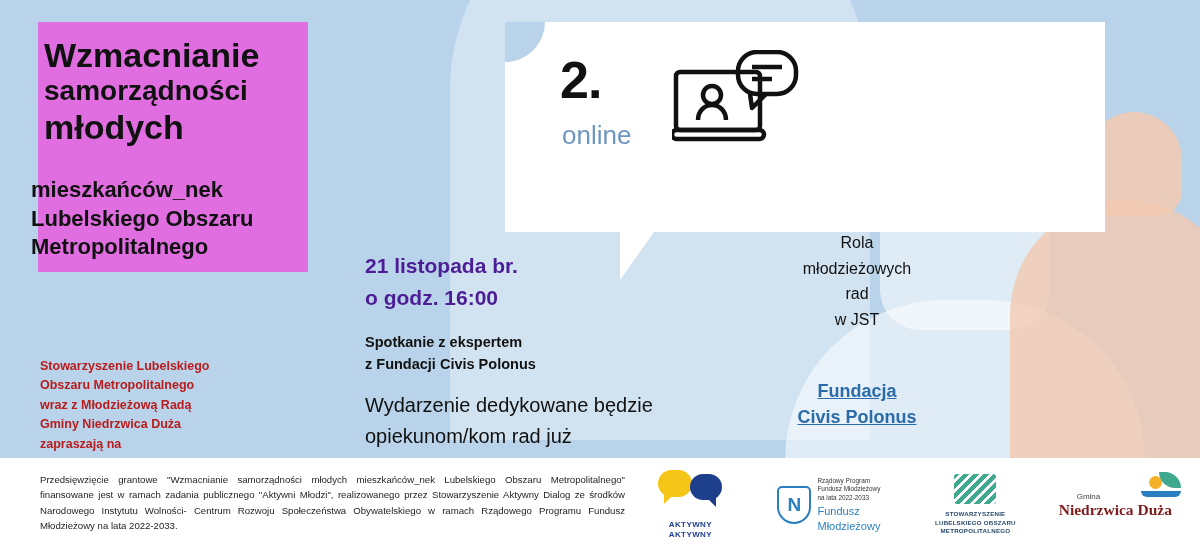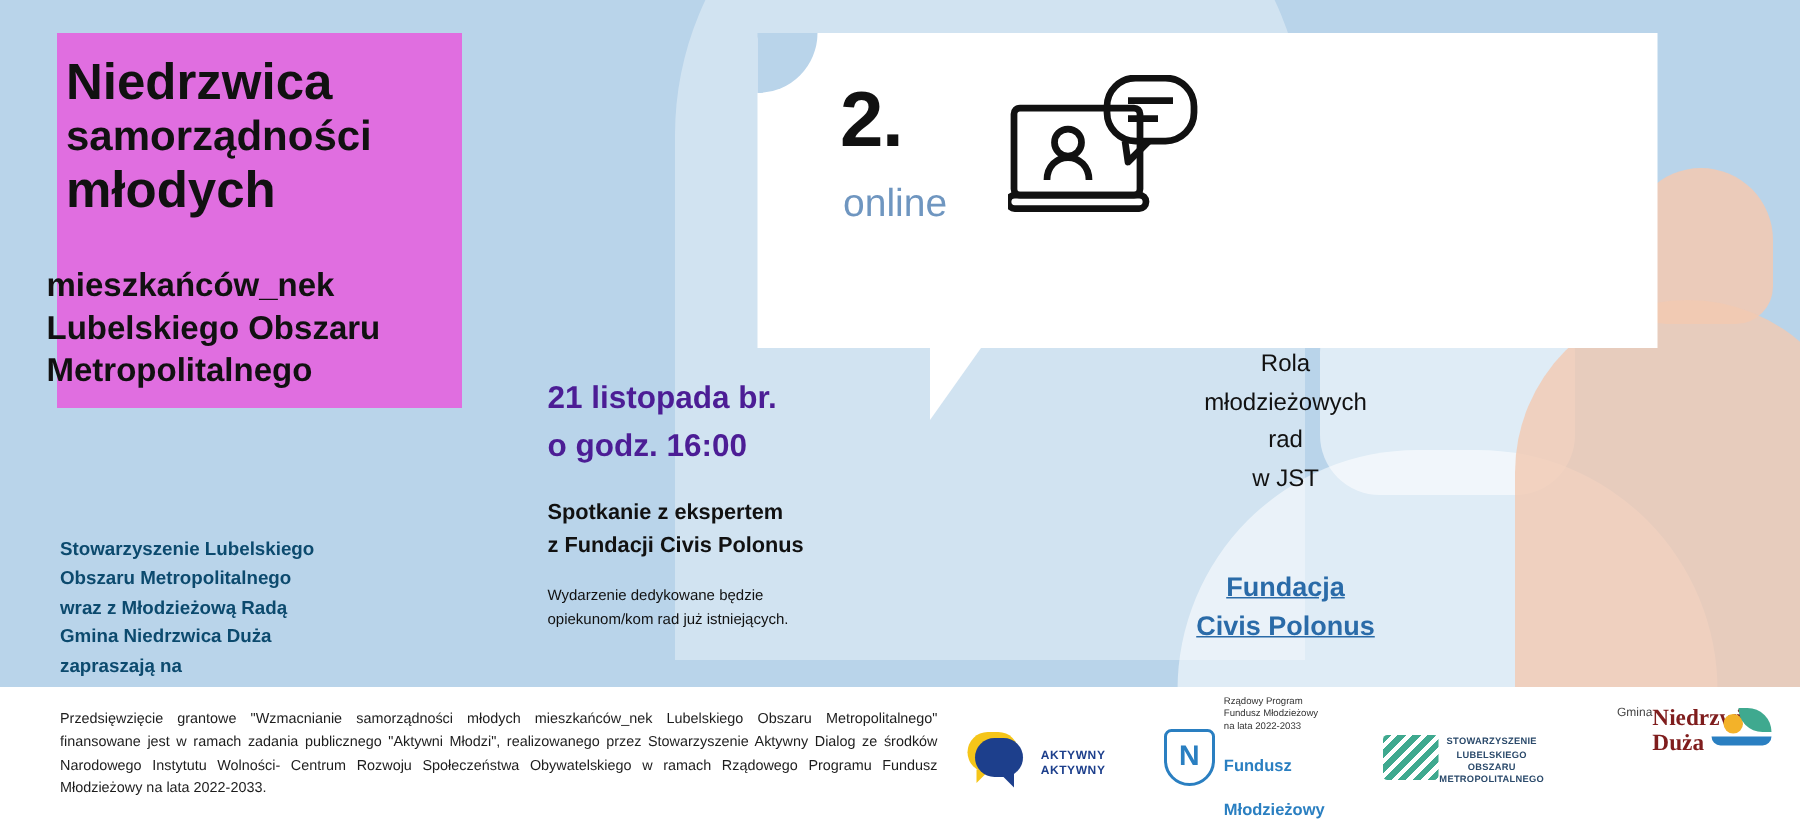--- a/index.html
+++ b/index.html
@@ -123,21 +123,21 @@
     color: #111111;
     line-height: 1.3;
   }
 
   
   .org-text {
     position: absolute;
     left: 40px; top: 357px;
     width: 250px;
     font-size: 12.5px; font-weight: bold;
-    color: #0c4a6e;
+    color: #b91c1c;
     line-height: 1.55;
   }
 
   
   .date-line {
     position: absolute;
     left: 365px; top: 250px;
     width: 300px;
     font-size: 21px; font-weight: bold;
     color: #4c1d95;
@@ -148,21 +148,21 @@
     left: 365px; top: 332px;
     width: 300px;
     font-size: 14.5px; font-weight: bold;
     color: #111111;
     line-height: 1.5;
   }
   .note-line {
     position: absolute;
     left: 365px; top: 390px;
     width: 290px;
-    font-size: 10px;
+    font-size: 20px;
     color: #111111;
     line-height: 1.55;
   }
 
   
   .role-text {
     position: absolute;
     right: 228px; top: 230px;
     width: 230px;
     text-align: center;
@@ -199,21 +199,21 @@
   }
 
   .logos {
     position: absolute;
     left: 645px; top: 8px;
     width: 540px; height: 78px;
     display: flex;
     align-items: center;
     gap: 30px;
   }
-  .logo { position: relative; height: 70px; display: flex; 
+  .logo { position: relative; height: 70px; display: flex; flex-direction: column;
           align-items: center; justify-content: center; }
 
   
   .logo1 { width: 92px; gap: 12px; }
   .logo1 .bubbles { position: relative; width: 64px; height: 34px; }
   .logo1 .b1 { position: absolute; left: 0; top: 0; width: 34px; height: 27px;
                background: #f5c518; border-radius: 14px; }
   .logo1 .b1:after { content: ""; position: absolute; left: 6px; bottom: -7px;
                      border-left: 9px solid #f5c518; border-bottom: 9px solid transparent; }
   .logo1 .b2 { position: absolute; right: 0; top: 4px; width: 32px; height: 26px;
@@ -223,22 +223,22 @@
   .logo1 .txt { margin-top: 7px; font-size: 8px; font-weight: bold; color: #1d3f8c;
                 letter-spacing: .4px; text-align: center; line-height: 1.25; }
 
   
   .logo2 { width: 128px; flex-direction: row; gap: 6px; }
   .logo2 .mark { width: 34px; height: 38px; border: 2.4px solid #2a7fc1;
                  border-radius: 5px 5px 17px 17px; display: flex; align-items: center;
                  justify-content: center; font-size: 19px; font-weight: bold; color: #2a7fc1; }
   .logo2 .col { display: flex; flex-direction: column; }
   .logo2 .small { font-size: 6.4px; color: #333; line-height: 1.3; }
-  .logo2 .big { font-size: 11px; font-weight: bold; color: #2a7fc1; line-height: 1.15;
-                margin-top: 16px; }
+  .logo2 .big { font-size: 11px; font-weight: normal; color: #2a7fc1; line-height: 1.15;
+                margin-top: 3px; }
 
   
   .logo3 { width: 108px; }
   .logo3 .mark { width: 42px; height: 30px; background:
       repeating-linear-gradient(135deg, #3fa98f 0 4px, #ffffff 4px 7px);
       border-radius: 3px; }
   .logo3 .txt { margin-top: 6px; font-size: 6.2px; font-weight: bold; color: #2b4a6b;
                 text-align: center; line-height: 1.35; letter-spacing: .2px; }
 
   
@@ -280,35 +280,35 @@
       <path d="M26 70c0-9 6.5-15 14-15s14 6 14 15" stroke="#111" stroke-width="4.5"></path>
       <rect x="66" y="2" width="58" height="42" rx="19" stroke="#111" stroke-width="4.5"></rect>
       <path d="M78 44l2 14 14-14" stroke="#111" stroke-width="4.5" stroke-linejoin="round"></path>
       <line x1="80" y1="17" x2="110" y2="17" stroke="#111" stroke-width="4.5"></line>
       <line x1="80" y1="29" x2="100" y2="29" stroke="#111" stroke-width="4.5"></line>
     </svg>
   </div>
 
   <div class="title-block"></div>
   <div class="title-main">
-    <span class="l1">Niedrzwica</span>
+    <span class="l1">Wzmacnianie</span>
     <span class="l2">samorządności</span>
     <span class="l3">młodych</span>
   </div>
   <div class="title-sub">
     <span>mieszkańców_nek</span><br>
     <span>Lubelskiego Obszaru</span><br>
     <span>Metropolitalnego</span>
   </div>
 
   <div class="org-text">
     <span>Stowarzyszenie Lubelskiego</span><br>
     <span>Obszaru Metropolitalnego</span><br>
     <span>wraz z Młodzieżową Radą</span><br>
-    <span>Gmina Niedrzwica Duża</span><br>
+    <span>Gminy Niedrzwica Duża</span><br>
     <span>zapraszają na</span>
   </div>
 
   <div class="date-line">
     <span>21 listopada br.</span><br>
     <span>o godz. 16:00</span>
   </div>
   <div class="expert-line">
     <span>Spotkanie z ekspertem</span><br>
     <span>z Fundacji Civis Polonus</span>

